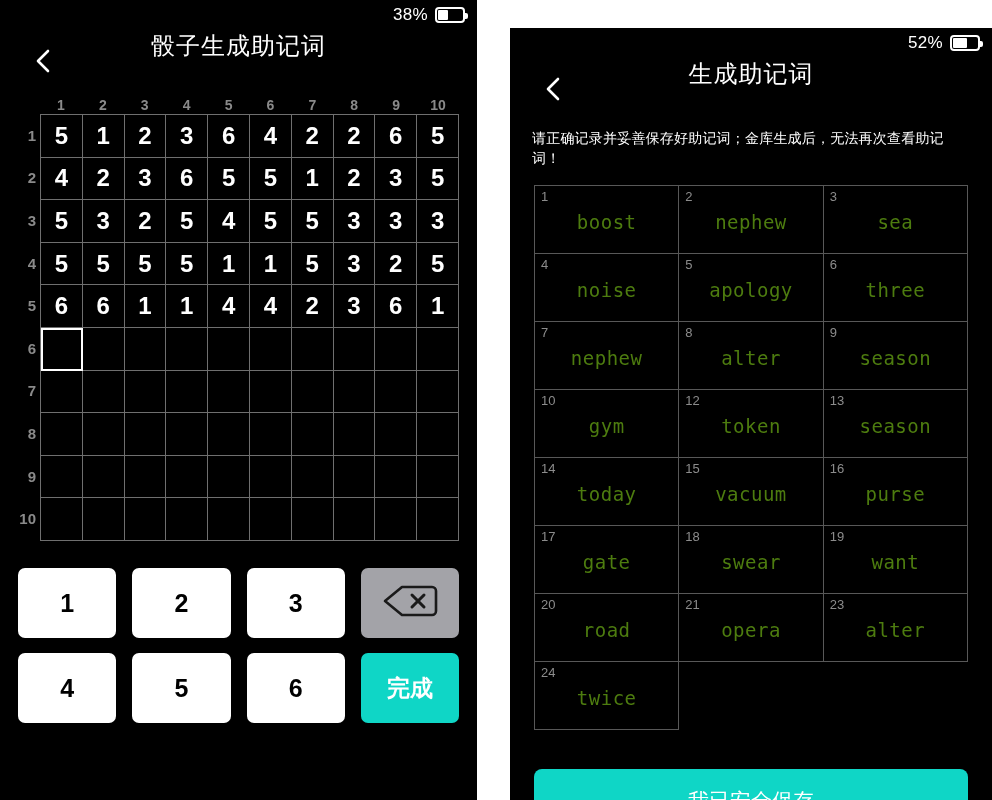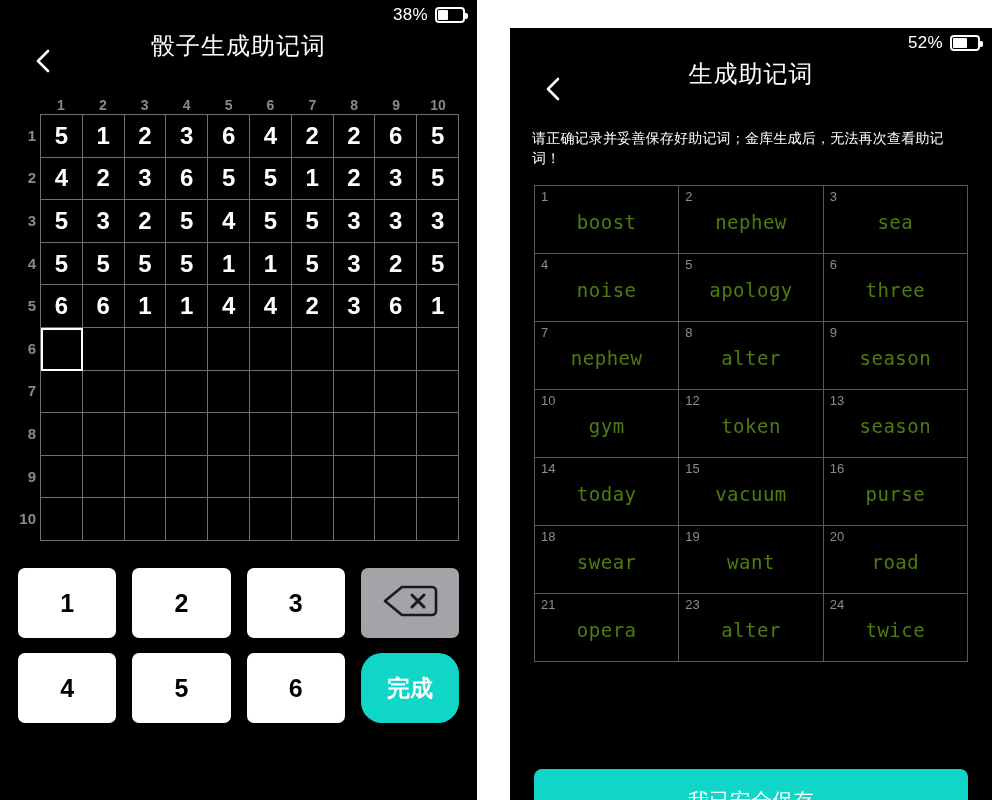--- a/index.html
+++ b/index.html
@@ -398,21 +398,21 @@
           <svg width="56" height="34" viewBox="0 0 56 34">
             <path d="M20 3 H50 a4 4 0 0 1 4 4 V27 a4 4 0 0 1 -4 4 H20 L3 17 Z" fill="none" stroke="#1a1a1a" stroke-width="2.6" stroke-linejoin="round"></path>
             <line x1="30" y1="11" x2="42" y2="23" stroke="#1a1a1a" stroke-width="3" stroke-linecap="round"></line>
             <line x1="42" y1="11" x2="30" y2="23" stroke="#1a1a1a" stroke-width="3" stroke-linecap="round"></line>
           </svg>
         </span>
       </div>
       <div class="key key-num">4</div>
       <div class="key key-num">5</div>
       <div class="key key-num">6</div>
-      <div class="key key-done" id="doneKey" style="background: rgb(15, 214, 198); border-radius: 21px;">完成</div>
+      <div class="key key-done" id="doneKey" style="background: rgb(15, 214, 198);">完成</div>
     </div>
   </div>
 
   <div class="panel-gap"></div>
 
   <div class="panel panel-right">
 
     <div class="statusbar">
       <span class="batt-pct">52%</span>
       <span class="batt-icon">
@@ -488,20 +488,24 @@
         </div>
         <div class="word-cell">
           <span class="word-idx">15</span>
           <span class="word-txt">vacuum</span>
         </div>
         <div class="word-cell">
           <span class="word-idx">16</span>
           <span class="word-txt">purse</span>
         </div>
         <div class="word-cell">
+          <span class="word-idx">17</span>
+          <span class="word-txt">gate</span>
+        </div>
+        <div class="word-cell">
           <span class="word-idx">18</span>
           <span class="word-txt">swear</span>
         </div>
         <div class="word-cell">
           <span class="word-idx">19</span>
           <span class="word-txt">want</span>
         </div>
         <div class="word-cell">
           <span class="word-idx">20</span>
           <span class="word-txt">road</span>

